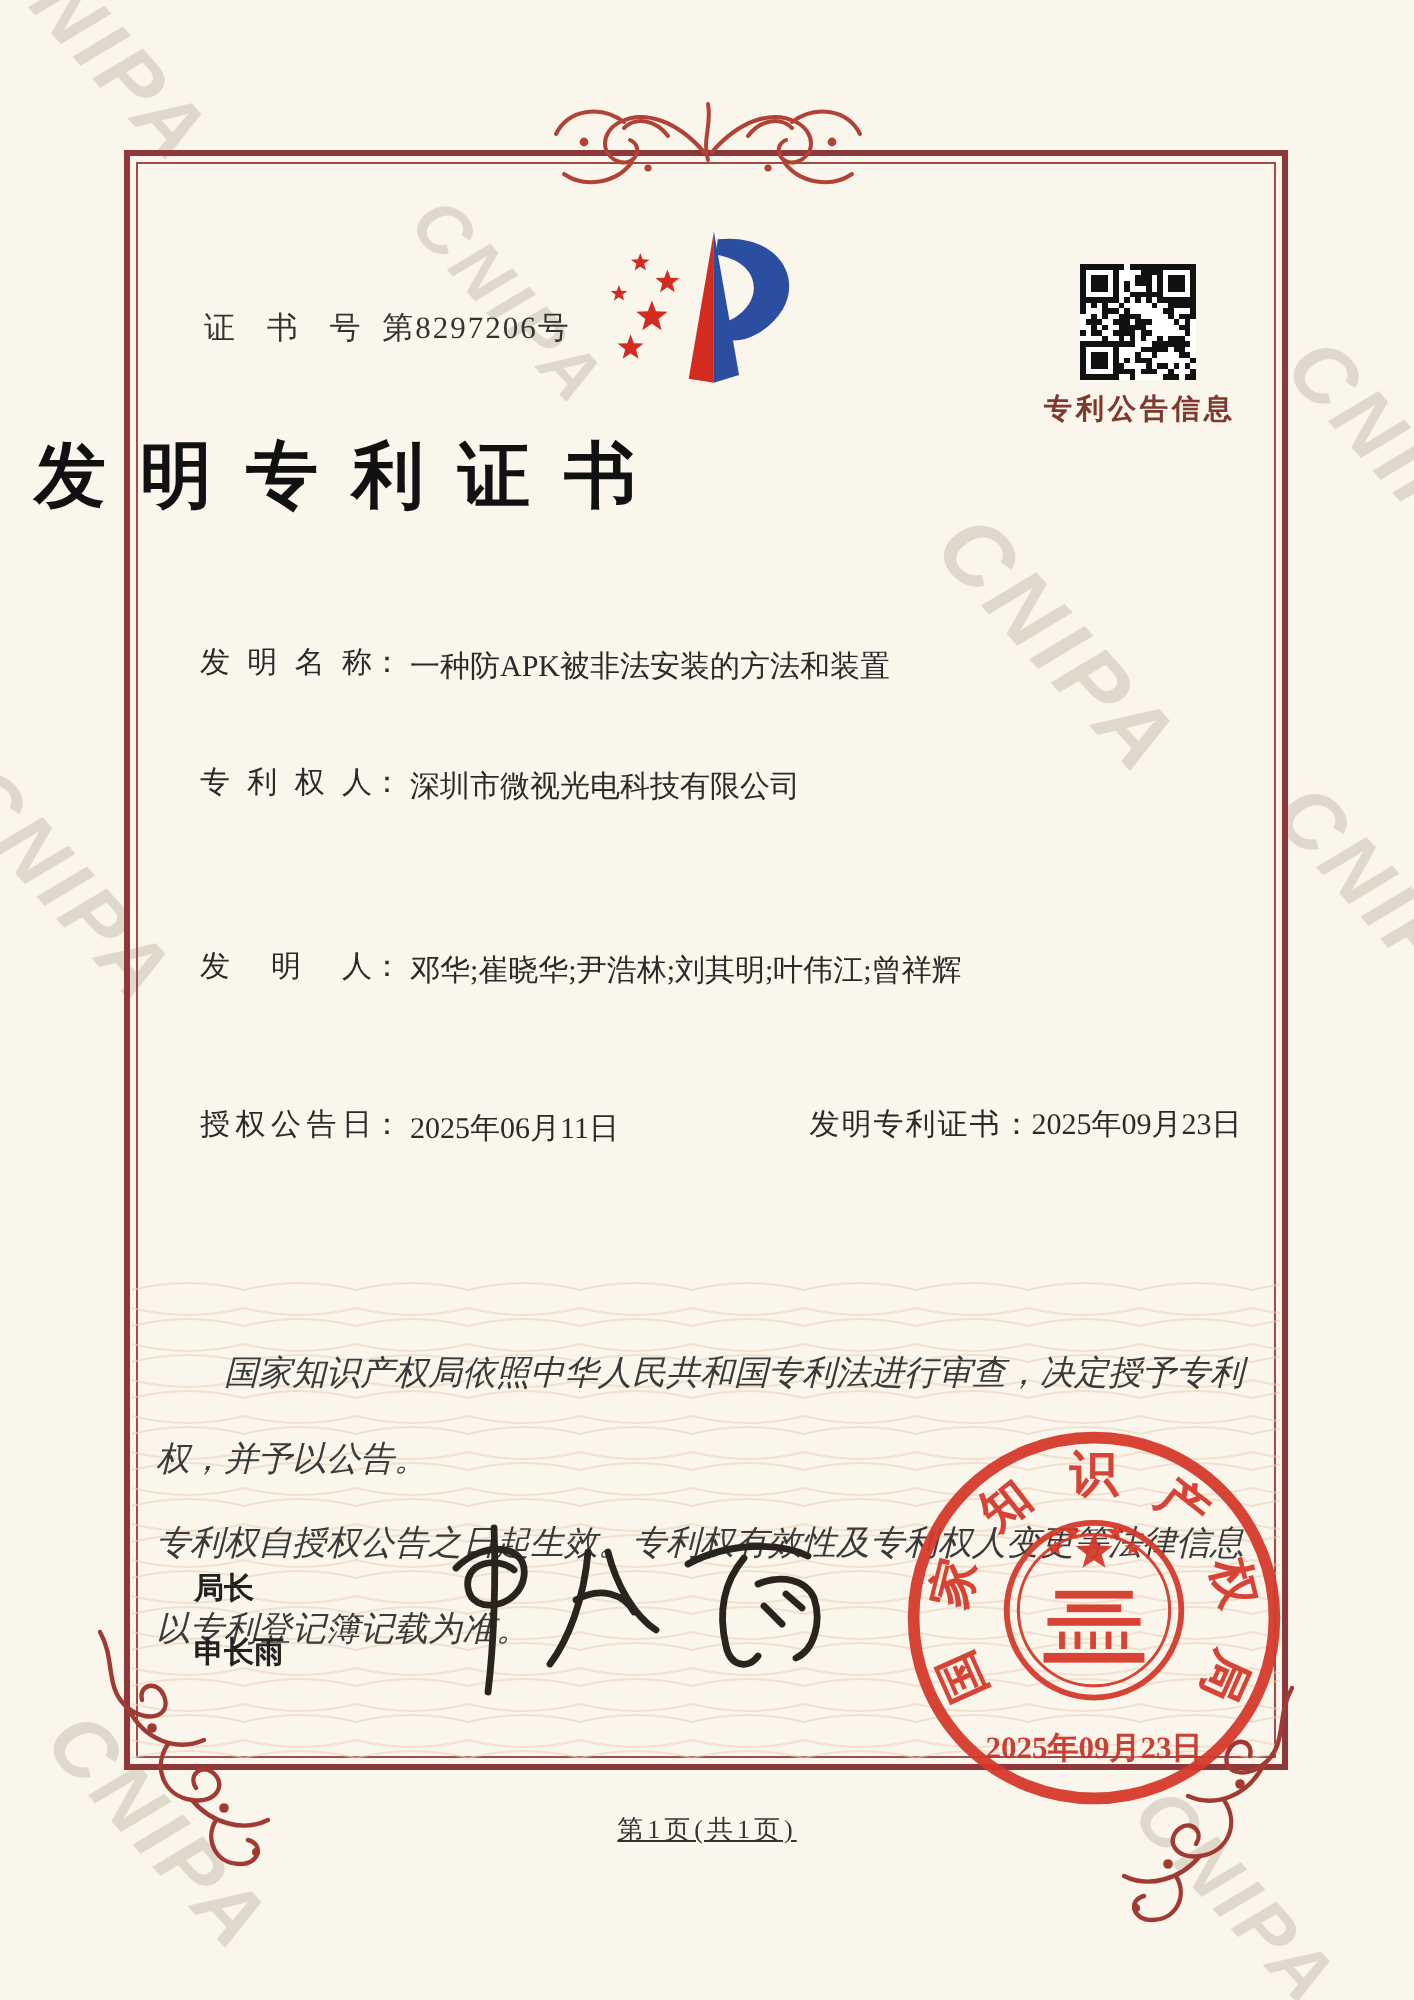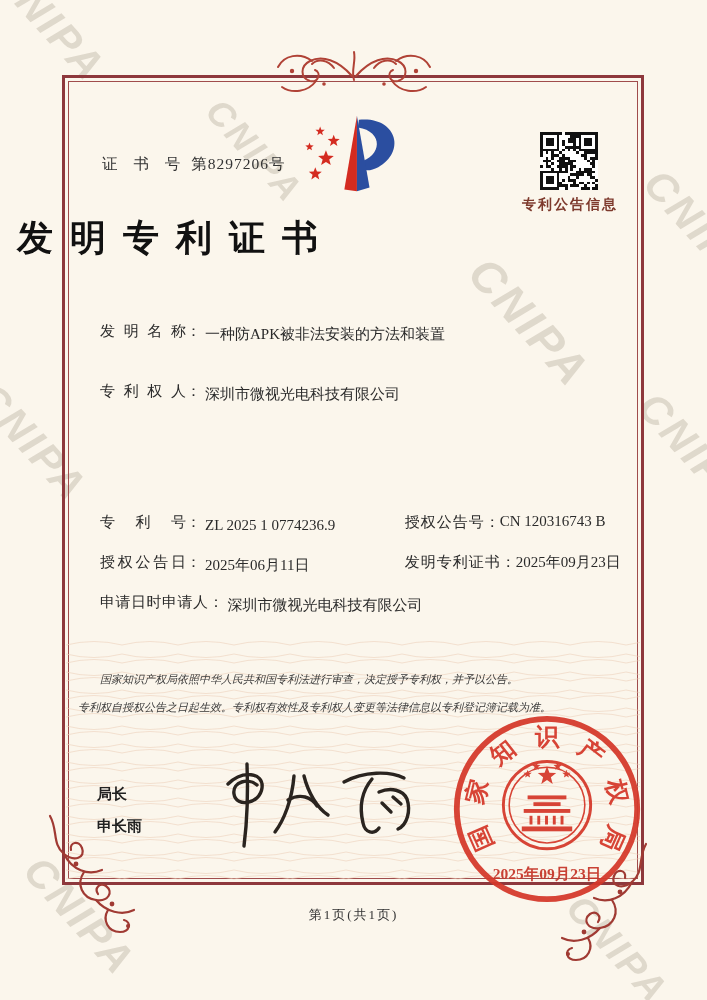--- a/index.html
+++ b/index.html
@@ -30,31 +30,31 @@
   .title{position:absolute;left:0;right:0;top:214px;text-align:left;
     font-size:36px;font-weight:bold;letter-spacing:17px;padding-left:17px;color:#111;}
   .row{position:absolute;left:100px;font-size:15px;color:#2a2a2a;white-space:nowrap;margin-top:32px;}
   .flabel{display:inline-block;width:86px;text-align:justify;text-align-last:justify;vertical-align:top;}
   .colon{vertical-align:top;}
   .fvalue{display:inline-block;vertical-align:top;margin-left:4px;white-space:normal;width:445px;line-height:1.6;}
   .fvalue.narrow{width:196px;}
   .rlabel{display:inline-block;letter-spacing:1px;vertical-align:top;}
   .wlabel{display:inline-block;letter-spacing:0.5px;vertical-align:top;}
   .statement{position:absolute;left:78px;top:666px;width:556px;
-    font-size:11px;line-height:2.5;font-style:italic;color:#3a3a3a;}
+    font-size:17px;line-height:2.5;font-style:italic;color:#3a3a3a;}
   .statement .l1{text-indent:2em;}
   .sig-title,.sig-name{position:absolute;left:97px;
     font-family:"Liberation Sans","DejaVu Sans",sans-serif;
     font-weight:bold;font-size:15px;color:#222;}
   .sig-title{top:785px}
   .sig-name{top:817px}
   #sig-svg{position:absolute;left:192px;top:748px;width:238px;height:112px;}
   #seal-svg{position:absolute;left:450px;top:712px;width:194px;height:194px;opacity:.94;}
   .footer{position:absolute;left:0;right:0;top:906px;text-align:center;
-    font-size:13px;letter-spacing:2px;color:#333;}
+    font-size:13px;letter-spacing:2px;color:#333;text-decoration:underline;}
   .orn{position:absolute;z-index:4;}
   #orn-top{left:272px;top:40px;width:164px;height:62px;}
   #orn-bl{left:42px;top:812px;width:100px;height:130px;}
   #orn-br{left:554px;top:840px;width:100px;height:130px;}
 </style>
 </head>
 <body>
 
 <span class="wm" style="left:-22px;top:-2px">CNIPA</span>
 <span class="wm" style="left:192px;top:130px;font-size:36px">CNIPA</span>
@@ -160,34 +160,30 @@
 
   <div class="row" style="top:290px">
     <span class="flabel">发明名称</span><span class="colon">：</span><span class="fvalue">一种防APK被非法安装的方法和装置</span>
   </div>
 
   <div class="row" style="top:350px">
     <span class="flabel">专利权人</span><span class="colon">：</span><span class="fvalue">深圳市微视光电科技有限公司</span>
   </div>
 
 
-
-  <div class="row" style="top:481px">
-    <span class="flabel">专利号</span><span class="colon">：</span><span class="fvalue narrow">ZL 2025 1 0774236.9</span>
-    <span class="rlabel">授权公告号</span><span class="colon">：</span><span>CN 120316743 B</span>
-  </div>
+  <div class="row" style="top:442px">
+    <span class="flabel">发明人</span><span class="colon">：</span><span class="fvalue">邓华;崔晓华;尹浩林;刘其明;叶伟江;曾祥辉</span>
+  </div>
+
 
   <div class="row" style="top:521px">
     <span class="flabel">授权公告日</span><span class="colon">：</span><span class="fvalue narrow">2025年06月11日</span>
     <span class="rlabel">发明专利证书</span><span class="colon">：</span><span>2025年09月23日</span>
   </div>
 
-  <div class="row" style="top:561px">
-    <span class="wlabel">申请日时申请人</span><span class="colon">：</span><span class="fvalue" style="width:400px">深圳市微视光电科技有限公司</span>
-  </div>
 
 
   <div class="statement">
     <div class="l1">国家知识产权局依照中华人民共和国专利法进行审查，决定授予专利权，并予以公告。</div>
     <div class="l2">专利权自授权公告之日起生效。专利权有效性及专利权人变更等法律信息以专利登记簿记载为准。</div>
   </div>
 
   <div class="sig-title">局长</div>
   <div class="sig-name">申长雨</div>
 

